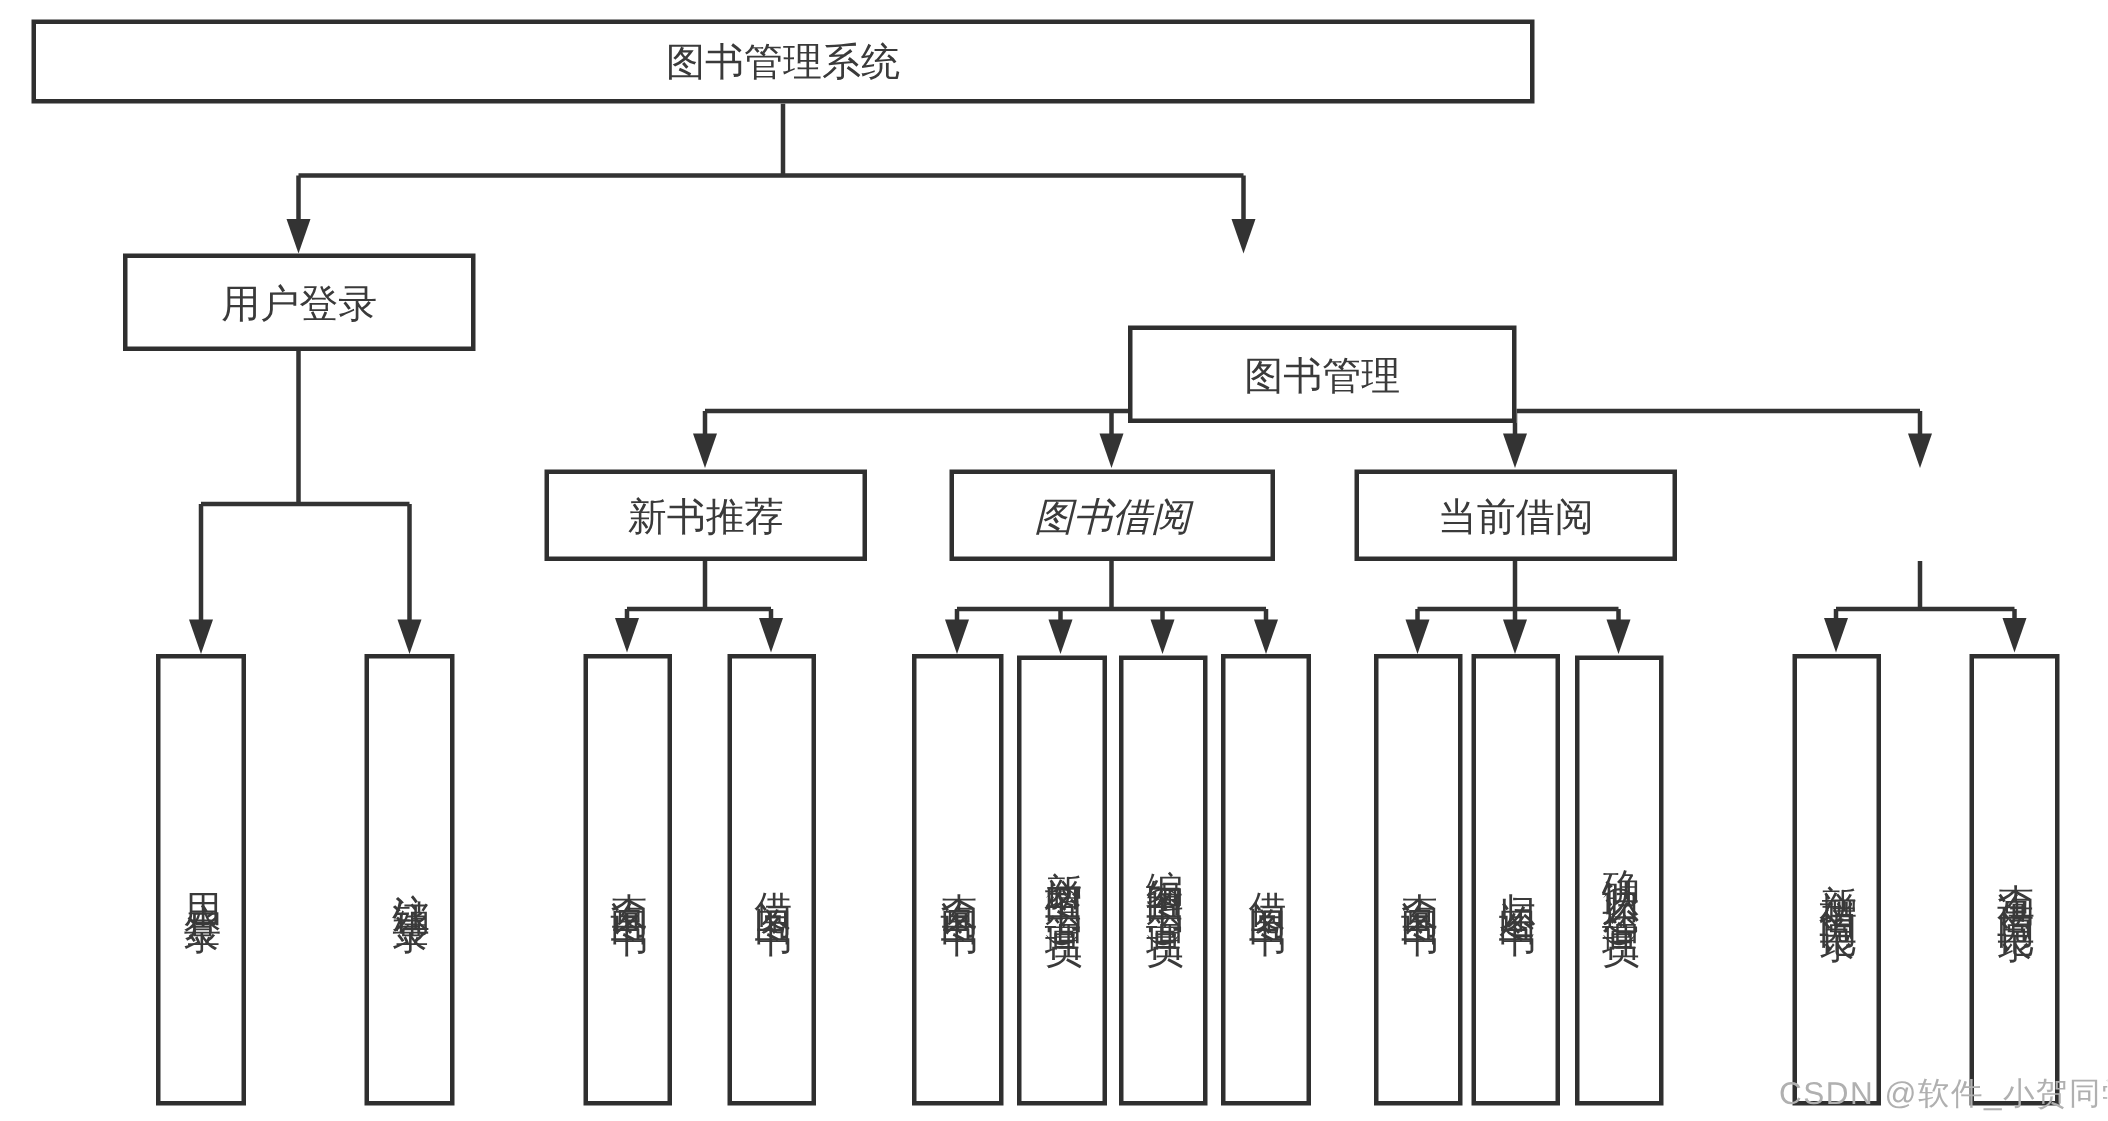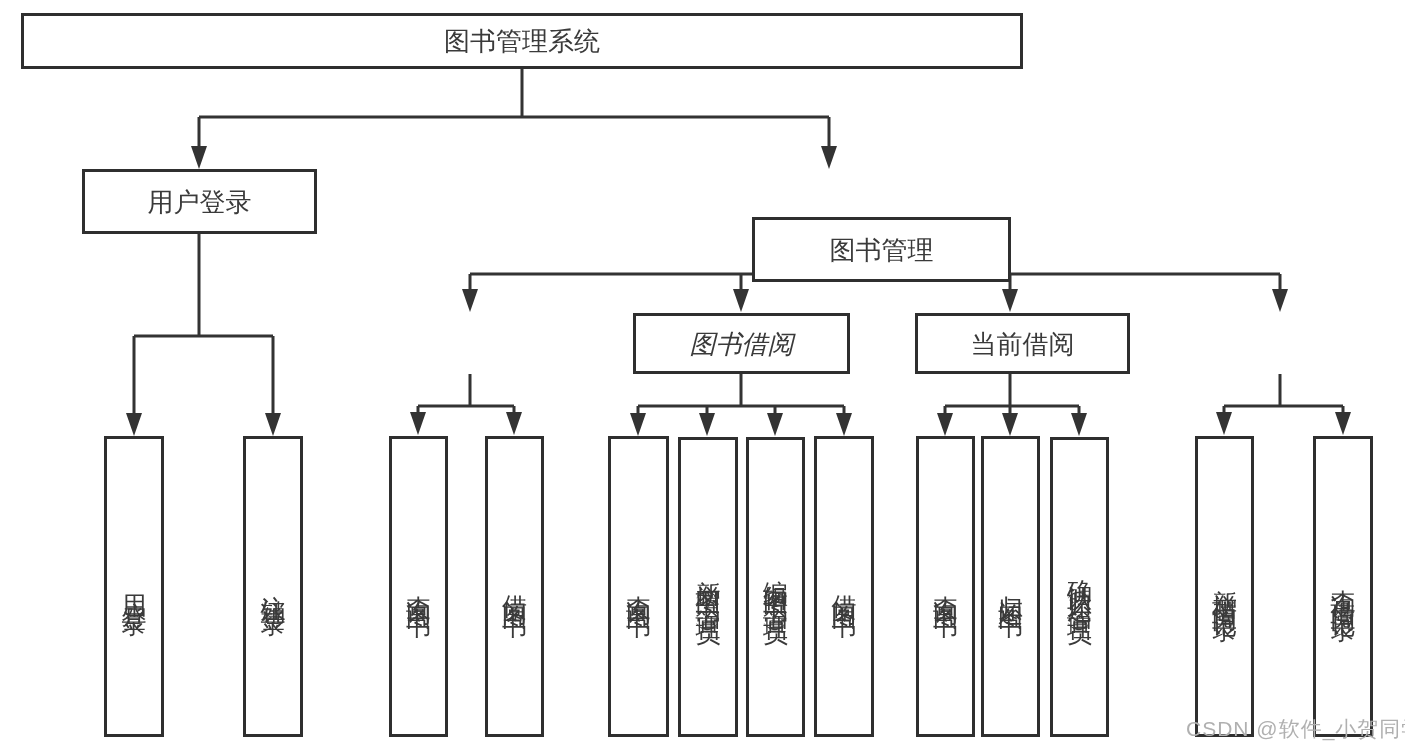--- a/index.html
+++ b/index.html
@@ -54,21 +54,21 @@
     color: #b0b0b0;
     letter-spacing: 1px;
     white-space: nowrap;
   }
   
   #n-root   { left: 21px;  top: 13px;  width: 1002px; height: 56px; }
   #n-login  { left: 82px;  top: 169px; width: 235px;  height: 65px; }
   #n-mgmt   { left: 752px; top: 169px; width: 259px;  height: 65px; margin-top: 48px; }
   #n-nbr    { left: 363px; top: 313px; width: 215px;  height: 61px; }
   #n-bb     { left: 633px; top: 313px; width: 217px;  height: 61px; font-style: italic; }
-  #n-cb     { left: 903px; top: 313px; width: 215px;  height: 61px; margin-left: 12px; }
+  #n-cb     { left: 903px; top: 313px; width: 215px;  height: 61px; }
   #n-br     { left: 1173px;top: 313px; width: 215px;  height: 61px; }
   #l-login1 { left: 104px; top: 436px; width: 60px; height: 301px; }
   #l-logout { left: 243px; top: 436px; width: 60px; height: 301px; }
   #l-nbr1   { left: 389px; top: 436px; width: 59px; height: 301px; }
   #l-nbr2   { left: 485px; top: 436px; width: 59px; height: 301px; }
   #l-bb1    { left: 608px; top: 436px; width: 61px; height: 301px; }
   #l-bb2    { left: 678px; top: 437px; width: 60px; height: 300px; }
   #l-bb3    { left: 746px; top: 437px; width: 59px; height: 300px; }
   #l-bb4    { left: 814px; top: 436px; width: 60px; height: 301px; }
   #l-cb1    { left: 916px; top: 436px; width: 59px; height: 301px; }
@@ -120,20 +120,21 @@
       <polygon points="1216,412 1232,412 1224,435"></polygon>
       <polygon points="1335,412 1351,412 1343,435"></polygon>
     </g>
   </svg>
 
   <div id="n-root" class="box">图书管理系统</div>
 
   <div id="n-login" class="box">用户登录</div>
   <div id="n-mgmt" class="box">图书管理</div>
 
+  <div id="n-nbr" class="box">新书推荐</div>
   <div id="n-bb" class="box">图书借阅</div>
   <div id="n-cb" class="box">当前借阅</div>
 
   <div id="l-login1" class="vbox">
     <span class="vtext">用户登录</span>
   </div>
   <div id="l-logout" class="vbox">
     <span class="vtext">注销登录</span>
   </div>
 

